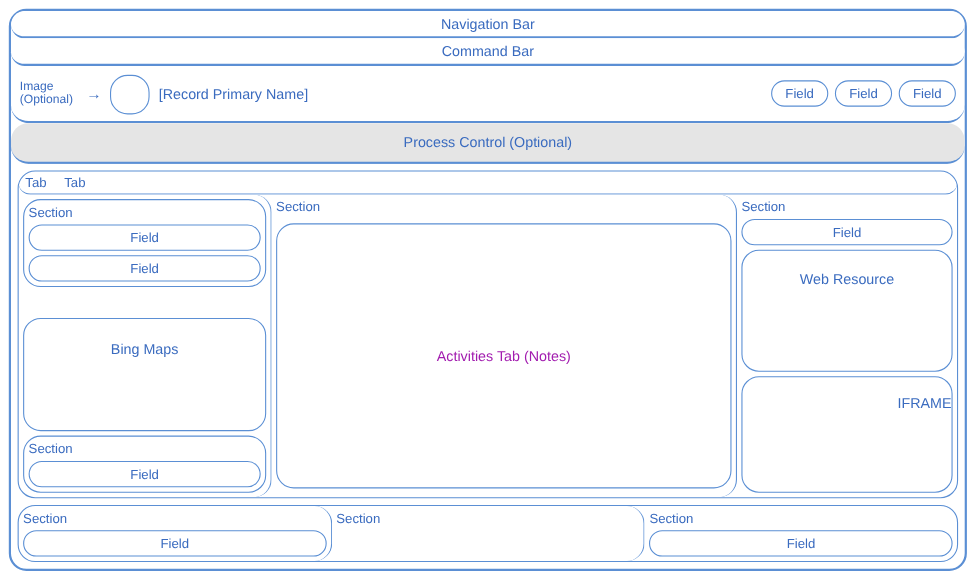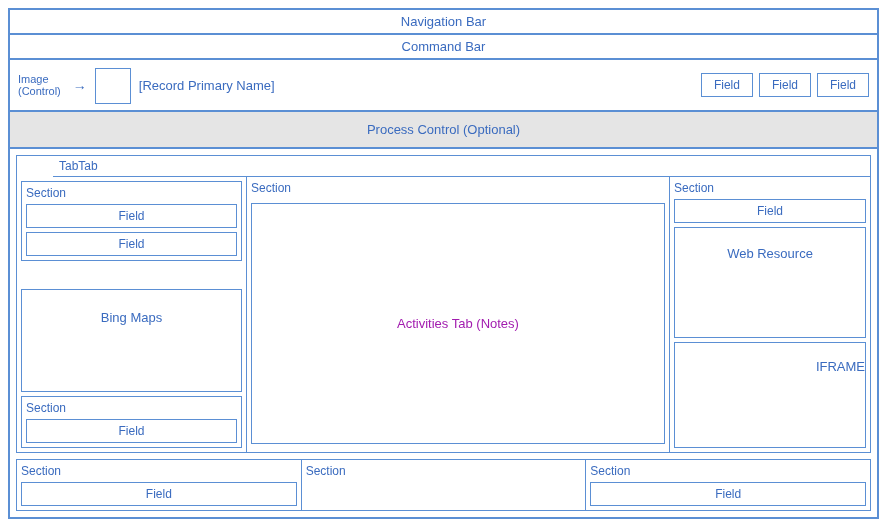--- a/index.html
+++ b/index.html
@@ -1,15 +1,15 @@
 <!DOCTYPE html>
 <html><head>
   <meta charset="utf-8">
   <style>
-    * { box-sizing: border-box; margin: 0; padding: 0; }
+    * { box-sizing: border-box; margin: 0; padding: 0; border-radius: 16px; }
     body {
       background: #fff;
       font-family: Arial, sans-serif;
       font-size: 13px;
       color: #3a6bbf;
       width: 887px;
       height: 527px;
       overflow: hidden;
       padding: 8px;
     }
@@ -91,24 +91,24 @@
     .tabs-area {
       flex: 1;
       border: 1.5px solid #5b8fd4;
       margin: 6px;
       display: flex;
       flex-direction: column;
       overflow: hidden;
     }
     .tab-labels {
       display: flex;
+      gap: 16px;
       padding: 3px 6px;
       border-bottom: 1.5px solid #5b8fd4;
       font-size: 12px;
-      margin-left: 36px;
     }
     .tab-content {
       display: flex;
       flex: 1;
       overflow: hidden;
     }
     .col {
       display: flex;
       flex-direction: column;
       border-right: 1.5px solid #5b8fd4;
@@ -214,21 +214,21 @@
     <span>Navigation Bar</span>
   </div>
 
   <div class="command-bar">
     <span>Command Bar</span>
   </div>
 
   <div class="header-row">
     <div class="image-optional">
       <span>Image</span>
-      <span>(Control)</span>
+      <span>(Optional)</span>
     </div>
     <span class="arrow">→</span>
     <div class="image-box"></div>
     <span class="record-name">[Record Primary Name]</span>
     <div class="header-fields">
       <div class="field-box">Field</div>
       <div class="field-box">Field</div>
       <div class="field-box">Field</div>
     </div>
   </div>

